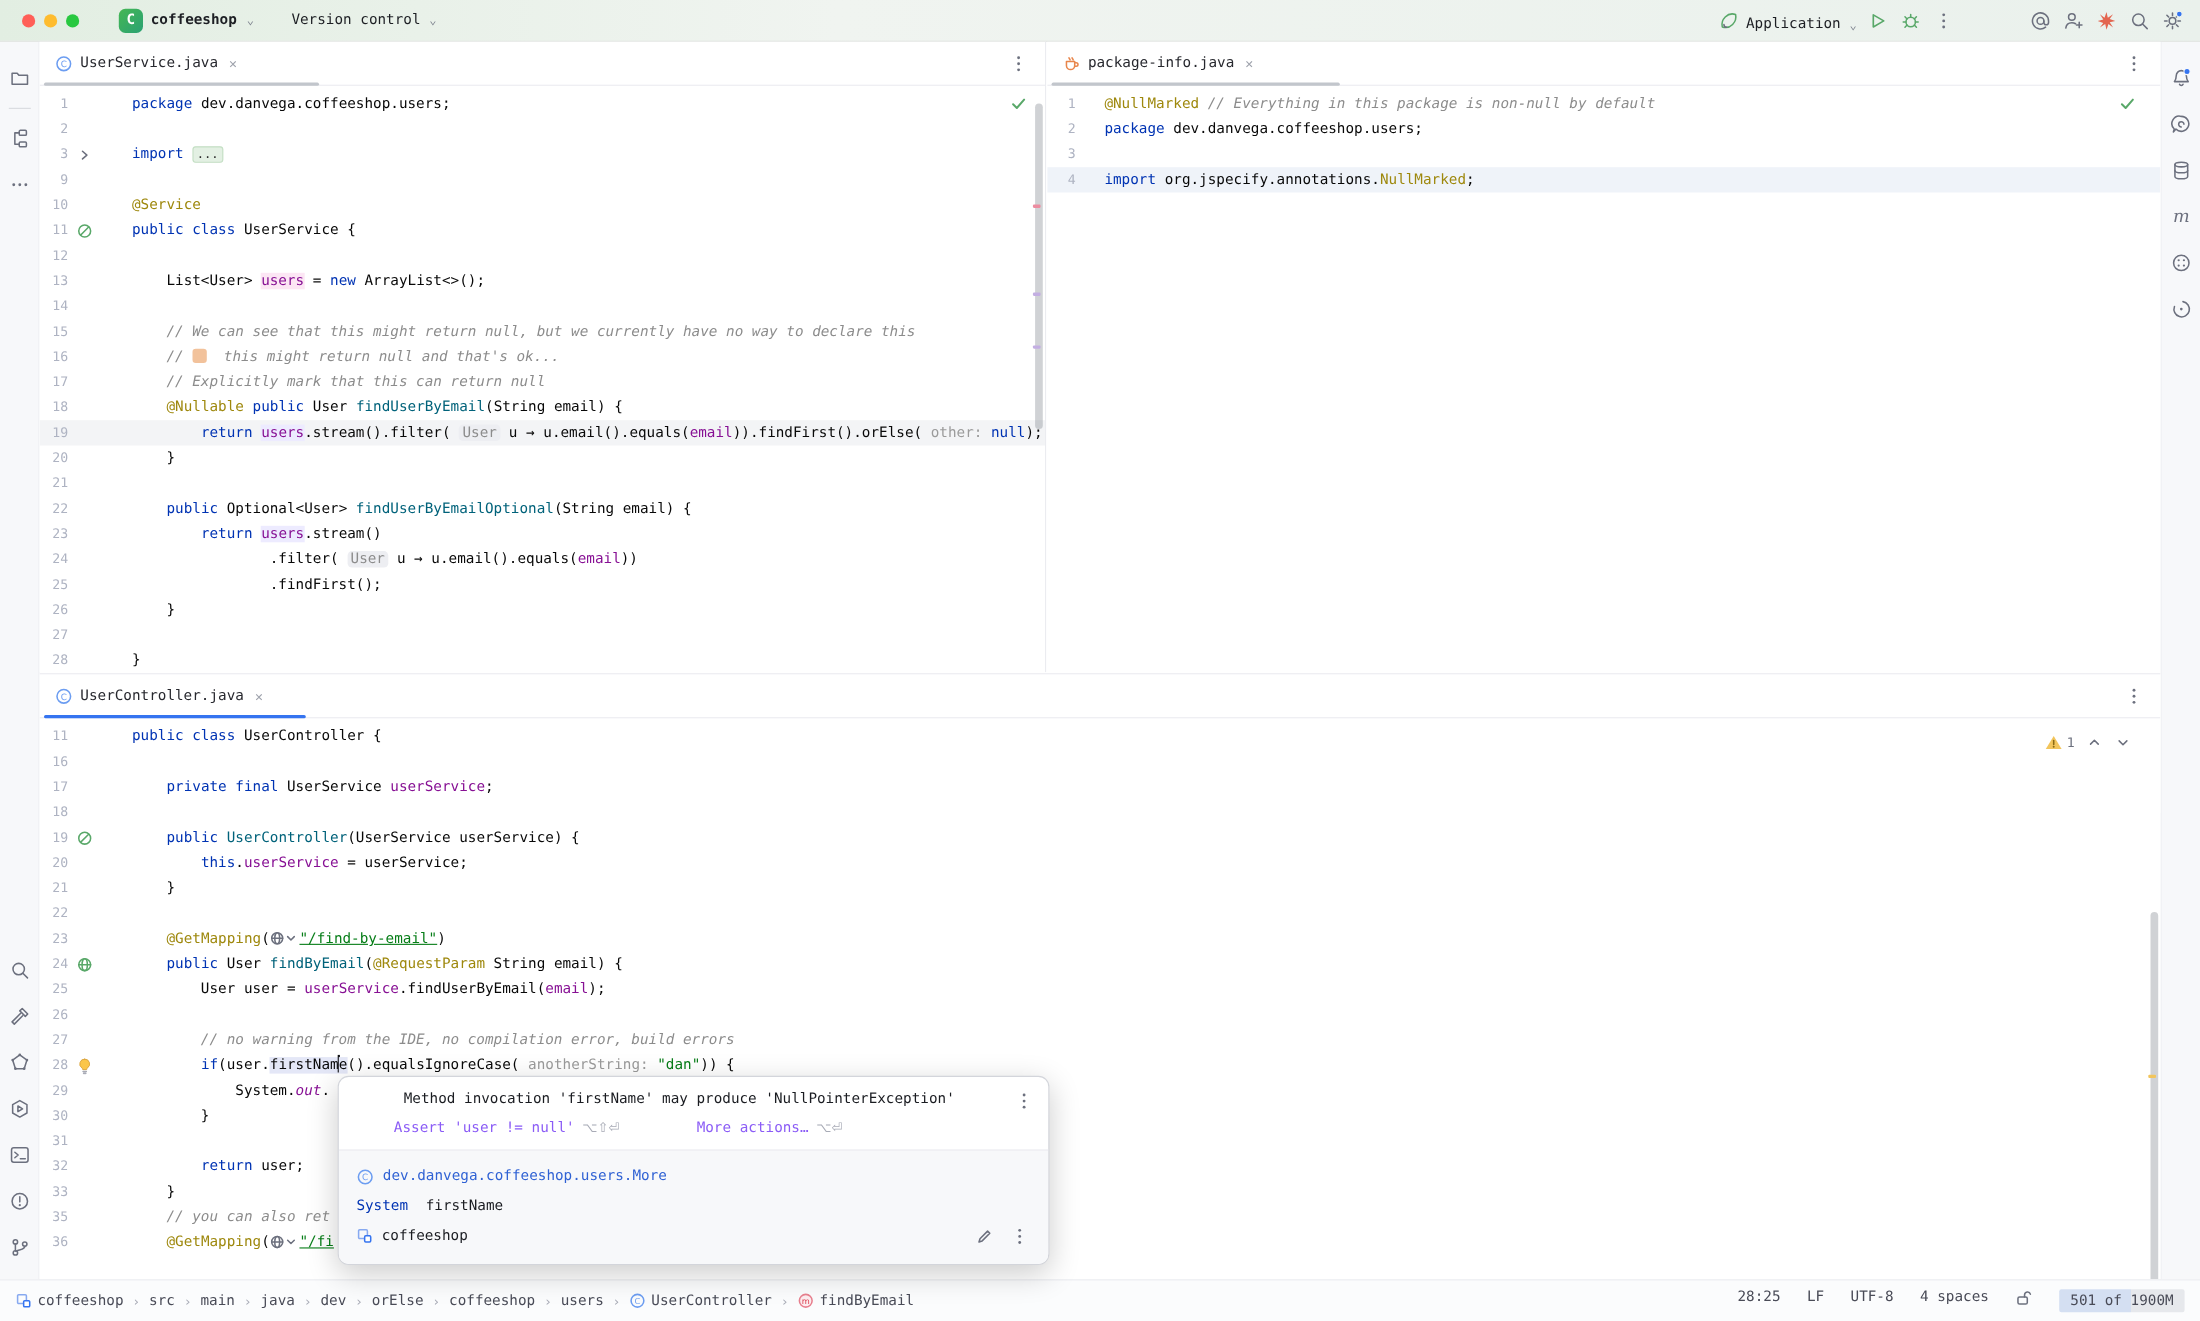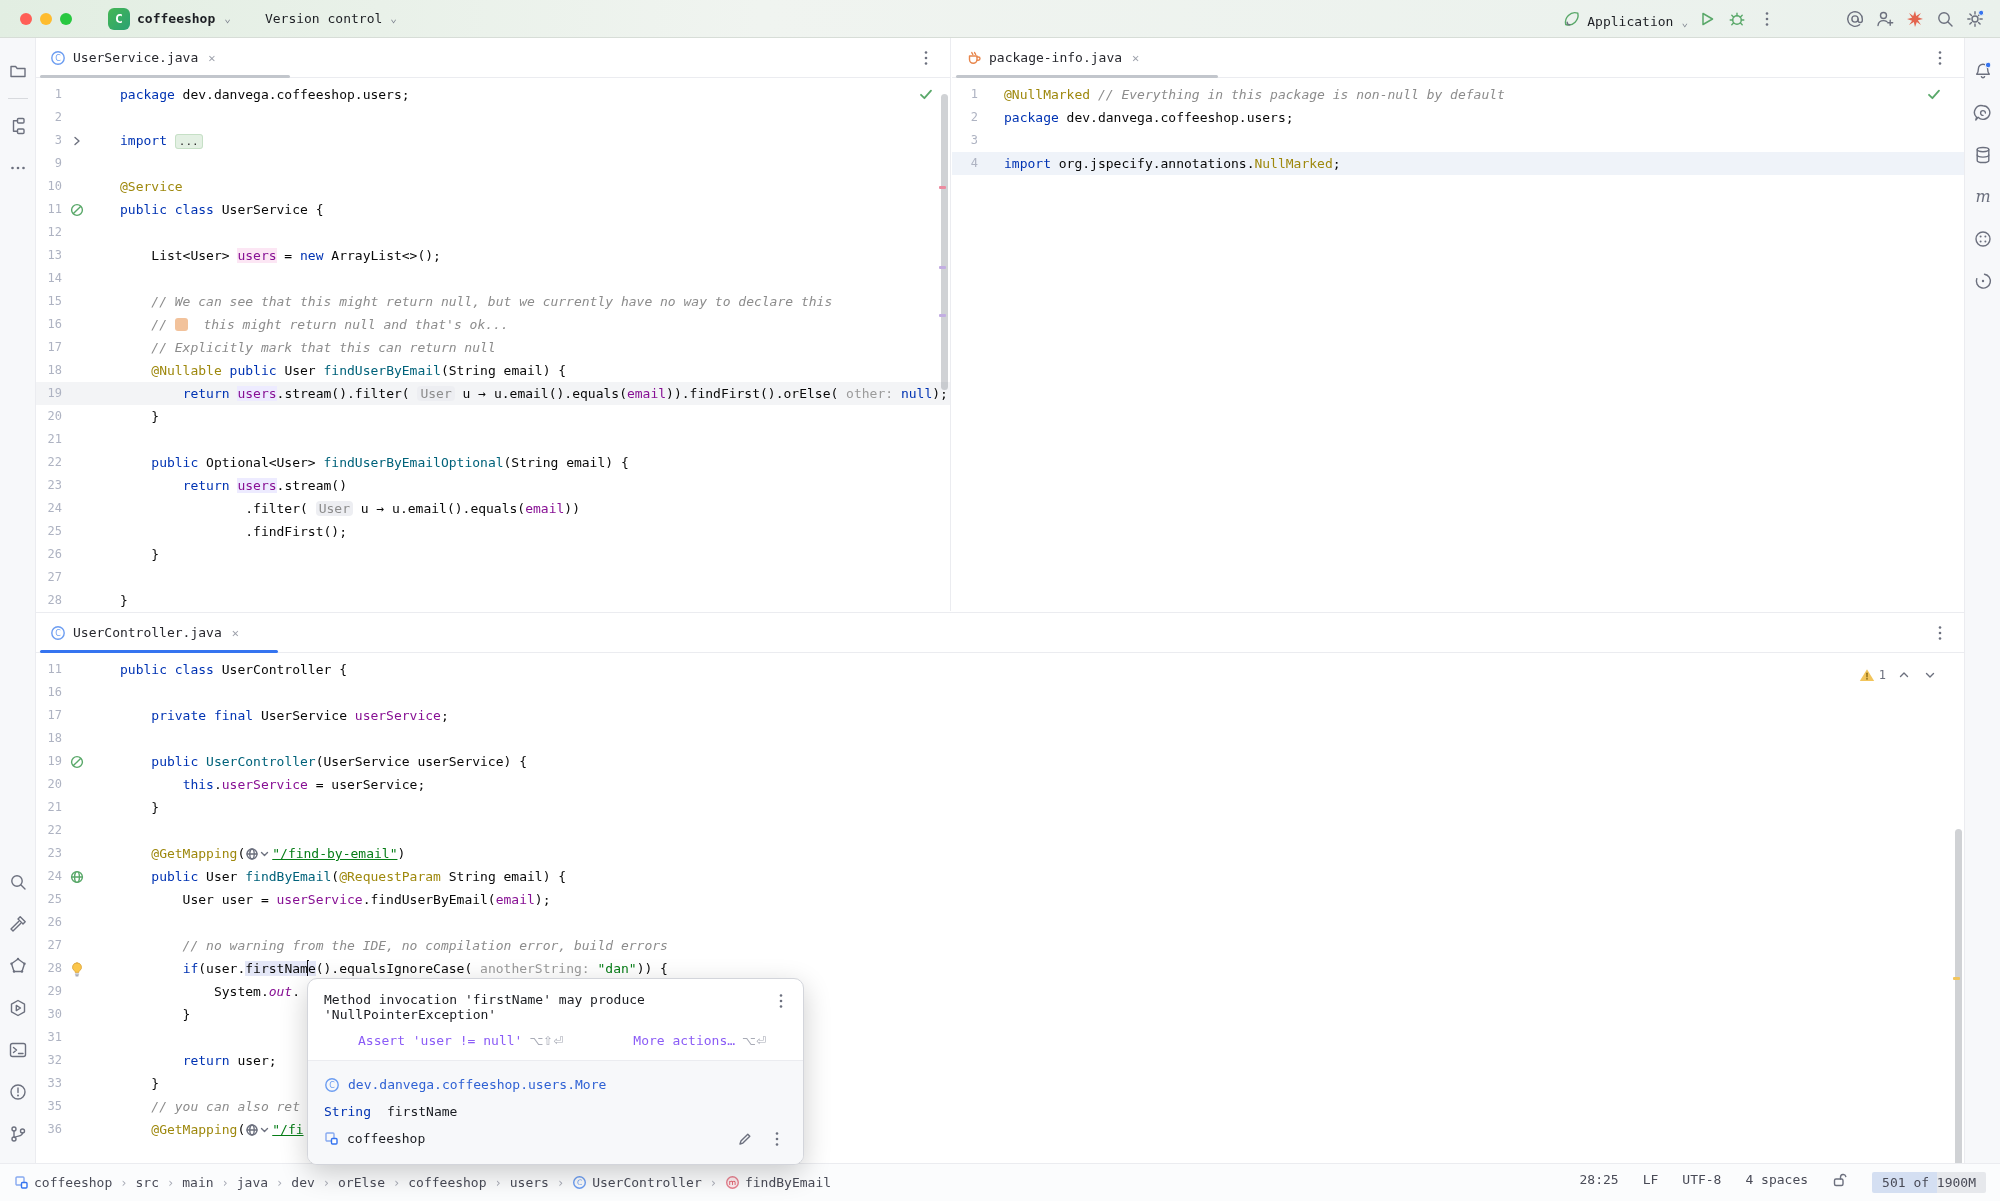--- a/index.html
+++ b/index.html
@@ -72,22 +72,22 @@
   .sp-glb{display:inline-flex;align-items:center;vertical-align:-3px;margin-right:1px;}
 
   .edcheck { position:absolute; }
   .stripe-mark { position:absolute; width:7px; height:3px; border-radius:1px; }
   .sthumb { position:absolute; width:7px; border-radius:4px; background:rgba(120,125,135,.35); }
 
   .warnwidget { position:absolute; right:26px; top:54px; display:flex; align-items:center; gap:10px; font-size:12px; color:#6c707e; }
   .warnwidget .cnt { margin-left:-6px; }
 
   
-  .popup { position:absolute; left:307px; top:978px; width:497px; background:#fff;
-    border:1px solid #d3d5db; border-radius:10px; box-shadow:0 8px 28px rgba(0,0,0,.20); overflow:hidden; z-index:50; }
+  .popup { position:absolute; left:307px; top:978px; width:647px; background:#fff;
+    border:1px solid #d3d5db; border-radius:10px; box-shadow:0 8px 28px rgba(0,0,0,.20); overflow:hidden; z-index:50;text-align:center; }
   .pop-top { padding:13px 16px 12px; position:relative; }
   .pop-title { font-size:13px; color:#1a1c21; padding-right:26px; }
   .pop-kebab { position:absolute; right:12px; top:12px; }
   .pop-actions { display:flex; gap:36px; margin-top:11px; font-size:13px; align-items:center; }
   .pop-link { color:#8b5cf6; cursor:default;margin-left:34px; }
   .pop-sc { color:#a8abb6; margin-left:7px; font-family:"DejaVu Sans",sans-serif; font-size:12px; }
   .pop-doc { background:#f7f8fa; border-top:1px solid #ebecf0; padding:10px 16px 12px; font-size:13px; }
   .pop-row { display:flex; align-items:center; gap:8px; height:27px; position:relative; }
   .pop-class { color:#3062d4; }
   .pop-sig-type { color:#0033b3; }
@@ -523,21 +523,21 @@
       <div class="pop-row">
         <span id="icon-pop-class">
             <svg width="16" height="16" viewBox="0 0 16 16" fill="none" stroke="#6c707e" stroke-width="1.4" stroke-linecap="round" stroke-linejoin="round">
               <circle cx="8" cy="8" r="6.2" stroke="#6c9df1"></circle>
               <text x="8" y="11" font-size="8" fill="#6c9df1" stroke="none" text-anchor="middle" font-family="DejaVu Sans,sans-serif">C</text>
             </svg>
           </span>
         <span class="pop-class">dev.danvega.coffeeshop.users.More</span>
       </div>
       <div class="pop-row">
-        <span class="pop-sig-type">String</span>
+        <span class="pop-sig-type">System</span>
         <span class="pop-sig-name">firstName</span>
       </div>
       <div class="pop-row">
         <span id="icon-pop-module">
             <svg width="15" height="15" viewBox="0 0 15 15" fill="none" stroke="#6c707e" stroke-width="1.4" stroke-linecap="round" stroke-linejoin="round">
               <rect x="2" y="2" width="8" height="8" rx="1" stroke="#87a9f0"></rect>
               <rect x="7.5" y="7.5" width="5.5" height="5.5" rx="1" fill="#fff" stroke="#3574f0"></rect>
             </svg>
           </span>
         <span class="pop-module">coffeeshop</span>

